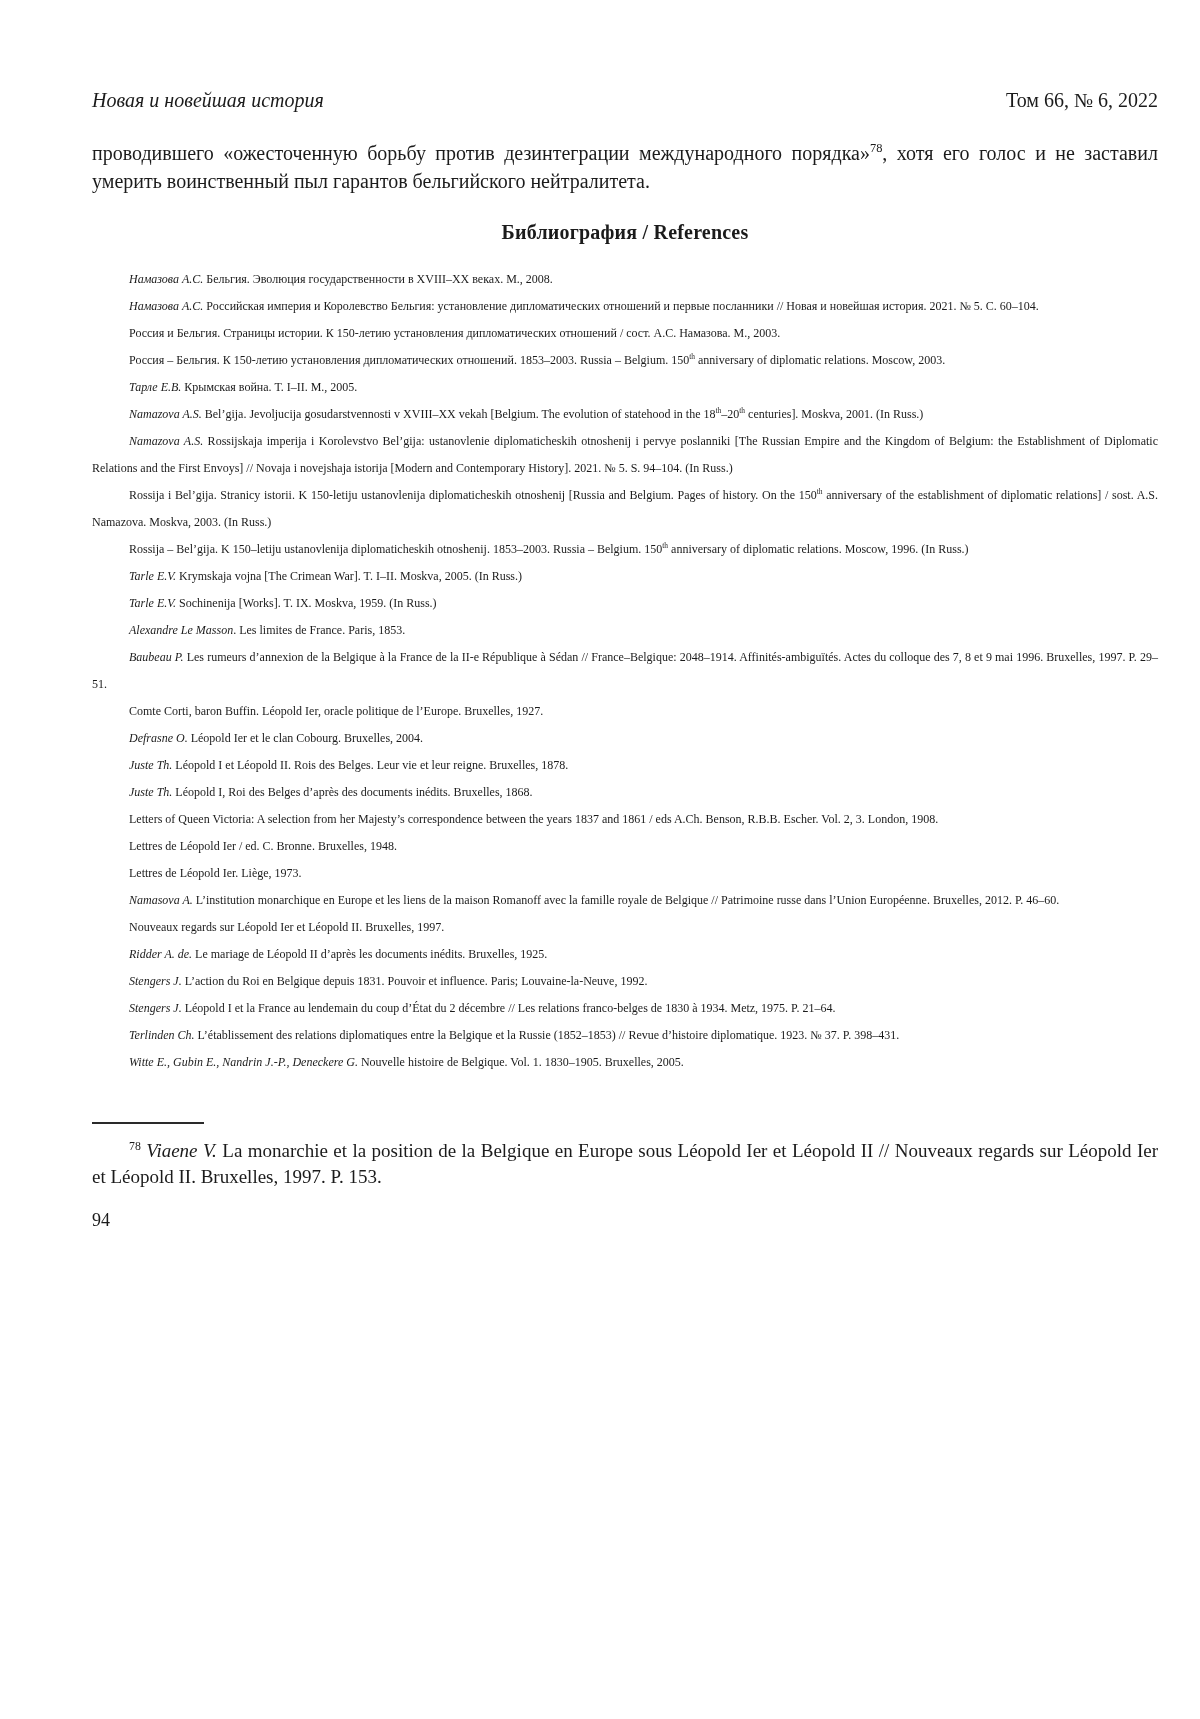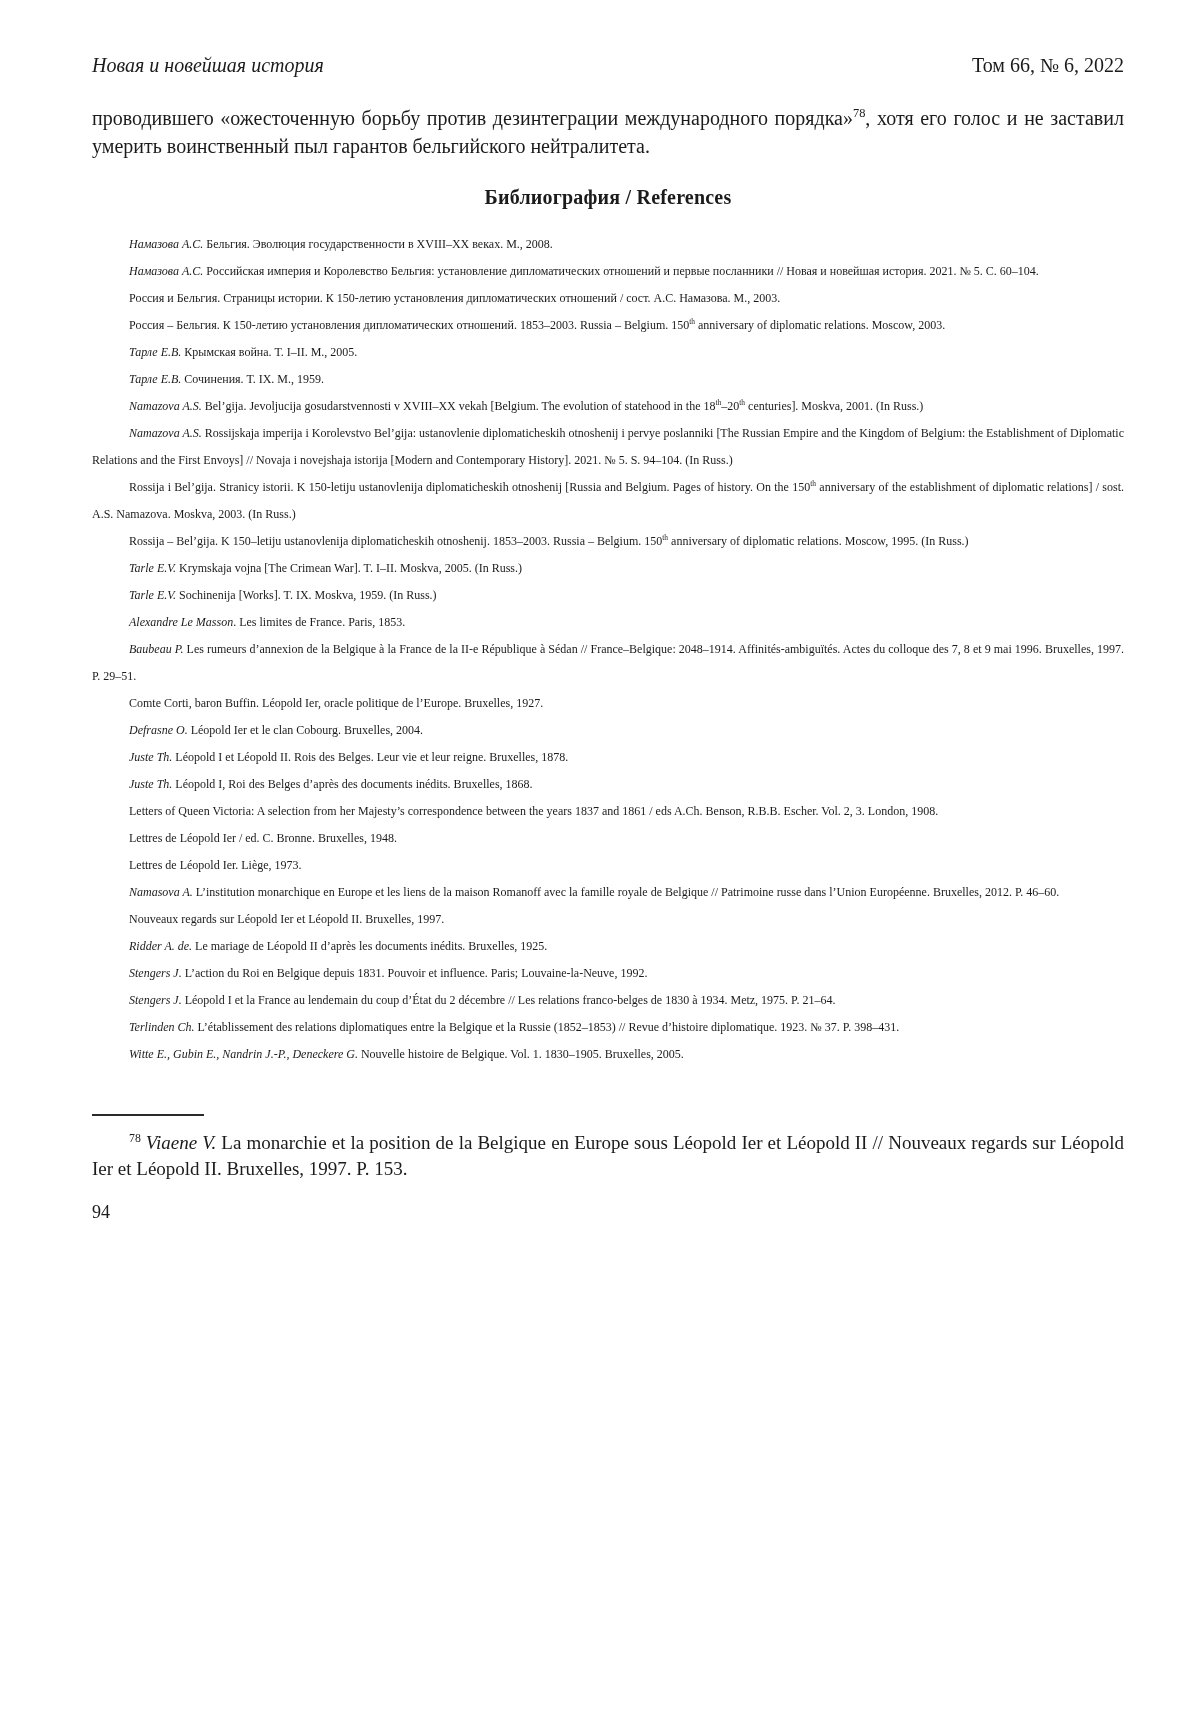--- a/index.html
+++ b/index.html
@@ -12,31 +12,31 @@
     height: 1719px;
     overflow: hidden;
     font-family: "Liberation Serif", "DejaVu Serif", serif;
     color: #1b1b1b;
     position: relative;
   }
   .page {
     box-sizing: border-box;
     width: 1200px;
     height: 1719px;
-    padding: 52px 76px 0 92px;
+    padding: 52px 42px 0 92px;
   }
   .running-head {
     display: flex;
     justify-content: space-between;
     align-items: baseline;
     font-size: 20px;
     line-height: 26px;
   }
   .rh-left { font-style: italic; }
-  .rh-right { font-style: normal; }
+  .rh-right { font-style: normal; margin-top: 35px; }
   .intro {
     margin: 26px 0 0 0;
     font-size: 20px;
     line-height: 28px;
     text-align: justify;
   }
   .section-title {
     margin: 26px 0 22px 0;
     font-size: 20px;
     font-weight: bold;
@@ -89,25 +89,24 @@
   <p class="intro"><span>проводившего «ожесточенную борьбу против дезинтеграции международного порядка»</span><sup>78</sup><span>, хотя его голос и не заставил умерить воинственный пыл гарантов бельгийского нейтралитета.</span></p>
 
   <h2 class="section-title">Библиография / References</h2>
 
   <div class="bibliography" id="biblio">
       <p class="entry"><em>Намазова А.С.</em><span> Бельгия. Эволюция государственности в XVIII–XX веках. М., 2008.</span></p>
       <p class="entry"><em>Намазова А.С.</em><span> Российская империя и Королевство Бельгия: установление дипломатических отношений и первые посланники // Новая и новейшая история. 2021. № 5. С. 60–104.</span></p>
       <p class="entry"><span>Россия и Бельгия. Страницы истории. К 150-летию установления дипломатических отношений / сост. А.С. Намазова. М., 2003.</span></p>
       <p class="entry"><span>Россия – Бельгия. К 150-летию установления дипломатических отношений. 1853–2003. Russia – Belgium. 150</span><sup>th</sup><span> anniversary of diplomatic relations. Moscow, 2003.</span></p>
       <p class="entry"><em>Тарле Е.В.</em><span> Крымская война. Т. I–II. М., 2005.</span></p>
-      <p class="entry"><em>Тарле Е.В.</em><span> Сочинения. Т. IX. М., 1959.</span></p>
       <p class="entry"><em>Namazova A.S.</em><span> Bel’gija. Jevoljucija gosudarstvennosti v XVIII–XX vekah [Belgium. The evolution of statehood in the 18</span><sup>th</sup><span>–20</span><sup>th</sup><span> centuries]. Moskva, 2001. (In Russ.)</span></p>
       <p class="entry"><em>Namazova A.S.</em><span> Rossijskaja imperija i Korolevstvo Bel’gija: ustanovlenie diplomaticheskih otnoshenij i pervye poslanniki [The Russian Empire and the Kingdom of Belgium: the Establishment of Diplomatic Relations and the First Envoys] // Novaja i novejshaja istorija [Modern and Contemporary History]. 2021. № 5. S. 94–104. (In Russ.)</span></p>
       <p class="entry"><span>Rossija i Bel’gija. Stranicy istorii. K 150-letiju ustanovlenija diplomaticheskih otnoshenij [Russia and Belgium. Pages of history. On the 150</span><sup>th</sup><span> anniversary of the establishment of diplomatic relations] / sost. A.S. Namazova. Moskva, 2003. (In Russ.)</span></p>
-      <p class="entry"><span>Rossija – Bel’gija. K 150–letiju ustanovlenija diplomaticheskih otnoshenij. 1853–2003. Russia – Belgium. 150</span><sup>th</sup><span> anniversary of diplomatic relations. Moscow, 1995. (In Russ.)</span></p>
+      <p class="entry"><span>Rossija – Bel’gija. K 150–letiju ustanovlenija diplomaticheskih otnoshenij. 1853–2003. Russia – Belgium. 150</span><sup>th</sup><span> anniversary of diplomatic relations. Moscow, 1996. (In Russ.)</span></p>
       <p class="entry"><em>Tarle E.V.</em><span> Krymskaja vojna [The Crimean War]. T. I–II. Moskva, 2005. (In Russ.)</span></p>
       <p class="entry"><em>Tarle E.V.</em><span> Sochinenija [Works]. T. IX. Moskva, 1959. (In Russ.)</span></p>
       <p class="entry"><em>Alexandre Le Masson</em><span>. Les limites de France. Paris, 1853.</span></p>
       <p class="entry"><em>Baubeau P.</em><span> Les rumeurs d’annexion de la Belgique à la France de la II-e République à Sédan // France–Belgique: 2048–1914. Affinités-ambiguïtés. Actes du colloque des 7, 8 et 9 mai 1996. Bruxelles, 1997. P. 29–51.</span></p>
       <p class="entry"><span>Comte Corti, baron Buffin. Léopold Ier, oracle politique de l’Europe. Bruxelles, 1927.</span></p>
       <p class="entry"><em>Defrasne O.</em><span> Léopold Ier et le clan Cobourg. Bruxelles, 2004.</span></p>
       <p class="entry"><em>Juste Th.</em><span> Léopold I et Léopold II. Rois des Belges. Leur vie et leur reigne. Bruxelles, 1878.</span></p>
       <p class="entry"><em>Juste Th.</em><span> Léopold I, Roi des Belges d’après des documents inédits. Bruxelles, 1868.</span></p>
       <p class="entry"><span>Letters of Queen Victoria: A selection from her Majesty’s correspondence between the years 1837 and 1861 / eds A.Ch. Benson, R.B.B. Escher. Vol. 2, 3. London, 1908.</span></p>
       <p class="entry"><span>Lettres de Léopold Ier / ed. C. Bronne. Bruxelles, 1948.</span></p>

